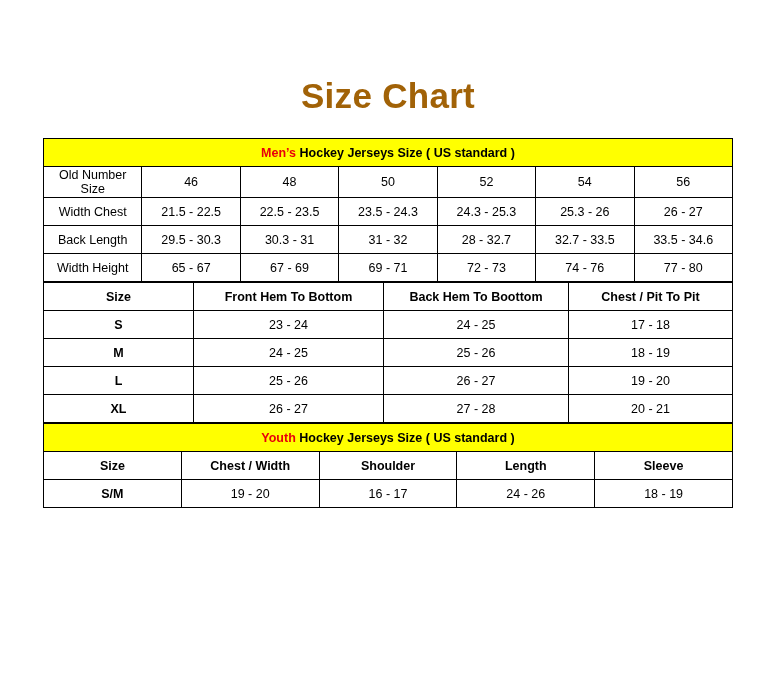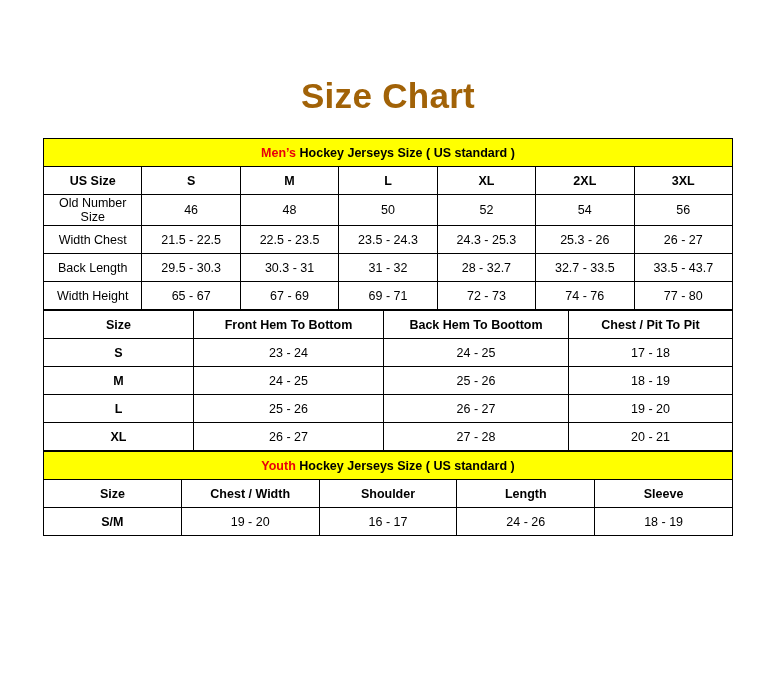--- a/index.html
+++ b/index.html
@@ -71,29 +71,20 @@
   <div class="title">Size Chart</div>
 
   <div class="chart-wrap">
 
     <table class="sizes">
       <tbody>
           <tr>
         <td class="banner" colspan="7"><span class="hl">Men’s</span><span> Hockey Jerseys Size ( US standard )</span></td>
       </tr>
       <tr>
-        <td class="hdr">US Size</td>
-        <td class="hdr">S</td>
-        <td class="hdr">M</td>
-        <td class="hdr">L</td>
-        <td class="hdr">XL</td>
-        <td class="hdr">2XL</td>
-        <td class="hdr">3XL</td>
-      </tr>
-      <tr>
         <td class="rowlabel">Old Number Size</td>
         <td>46</td>
         <td>48</td>
         <td>50</td>
         <td>52</td>
         <td>54</td>
         <td>56</td>
       </tr>
       <tr>
         <td class="rowlabel">Width Chest</td>
@@ -104,21 +95,21 @@
         <td>25.3 - 26</td>
         <td>26 - 27</td>
       </tr>
       <tr>
         <td class="rowlabel">Back Length</td>
         <td>29.5 - 30.3</td>
         <td>30.3 - 31</td>
         <td>31 - 32</td>
         <td>28 - 32.7</td>
         <td>32.7 - 33.5</td>
-        <td>33.5 - 43.7</td>
+        <td>33.5 - 34.6</td>
       </tr>
       <tr>
         <td class="rowlabel">Width Height</td>
         <td>65 - 67</td>
         <td>67 - 69</td>
         <td>69 - 71</td>
         <td>72 - 73</td>
         <td>74 - 76</td>
         <td>77 - 80</td>
       </tr>

